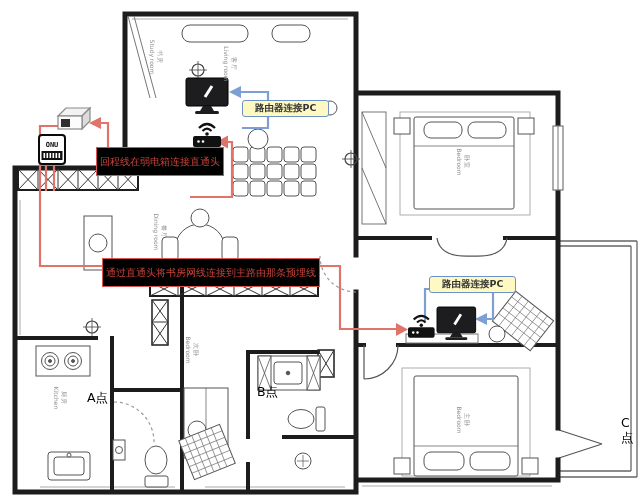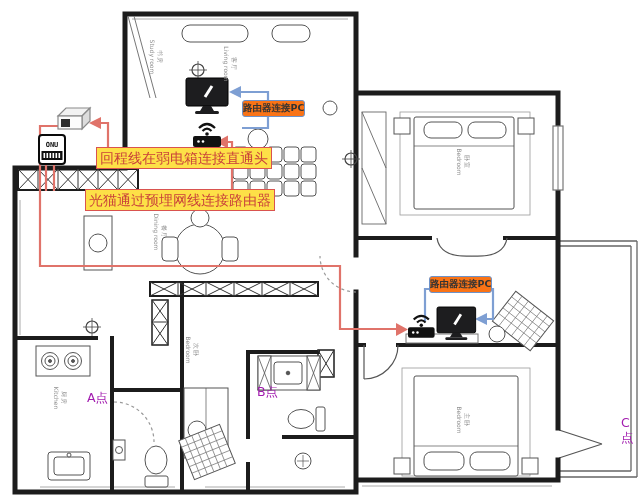--- a/index.html
+++ b/index.html
@@ -1,23 +1,23 @@
 <!DOCTYPE html>
 <html><head>
 <meta charset="utf-8">
 <style>
   html,body{margin:0;padding:0;background:#ffffff;}
   body{font-family:"DejaVu Sans","Liberation Sans",sans-serif;}
   #stage{position:relative;width:641px;height:500px;background:#fff;overflow:hidden;}
   #plan{position:absolute;left:0;top:0;}
-  .ann-red{position:absolute;background:#fde047;border:1px solid #d9534f;color:#c9423a;
-    font-size:14px;line-height:1.3;padding:1px 3px;white-space:nowrap;z-index:5;}
-  .ann-blue{position:absolute;background:#f97316;border:1.5px solid #6d92c9;border-radius:3px;
-    color:#333;font-size:9.5px;font-weight:bold;padding:1px 0;white-space:nowrap;z-index:5;}
-  .pt{position:absolute;color:#a21caf;font-size:12.5px;z-index:4;}
+  .ann-red{position:absolute;background:#000000;border:1px solid #d9534f;color:#c9423a;
+    font-size:10px;line-height:1.3;padding:7px 3px;white-space:nowrap;z-index:5;}
+  .ann-blue{position:absolute;background:#fef9c3;border:1.5px solid #6d92c9;border-radius:3px;
+    color:#333;font-size:9.5px;font-weight:bold;padding:1px 12px;white-space:nowrap;z-index:5;}
+  .pt{position:absolute;color:#000000;font-size:12.5px;z-index:4;}
   .room{position:absolute;color:#8f8f8f;font-size:6px;line-height:1.25;text-align:center;
     transform:translate(-50%,-50%) rotate(90deg);white-space:nowrap;z-index:2;}
   .room .zh{display:block;letter-spacing:1px;}
   .room .en{display:block;}
 </style>
 </head>
 <body>
 
 <div id="stage">
 
@@ -282,21 +282,21 @@
     <path d="M6,8 Q14,0 22,8" stroke="#111" stroke-width="2.2" fill="none"></path>
     <path d="M9.5,11 Q14,6.5 18.5,11" stroke="#111" stroke-width="2.2" fill="none"></path>
     <circle cx="14" cy="14" r="1.8" fill="#111"></circle>
     <rect x="0" y="16" width="28" height="11" rx="2" fill="#111"></rect>
     <circle cx="5.5" cy="21.5" r="1.3" fill="#fff"></circle>
         <circle cx="10" cy="21.5" r="1.3" fill="#fff"></circle>
   </g>
 </svg>
 
 <div class="ann-red" style="left:96px;top:147px">回程线在弱电箱连接直通头</div>
-<div class="ann-red" style="left:85px;top:189px">光猫通过预埋网线连接路由器</div>
+<div class="ann-red" style="left:102px;top:258px">通过直通头将书房网线连接到主路由那条预埋线</div>
 
 <div class="ann-blue" style="left:242px;top:100px">路由器连接PC</div>
 <div class="ann-blue" style="left:429px;top:276px">路由器连接PC</div>
 
 <div class="pt" style="left:87px;top:390px">A点</div>
 <div class="pt" style="left:257px;top:384px">B点</div>
 <div class="pt" style="left:621px;top:415px">C点</div>
 
 <div class="room" style="left:156px;top:57px">
   <span class="zh">书房</span>

